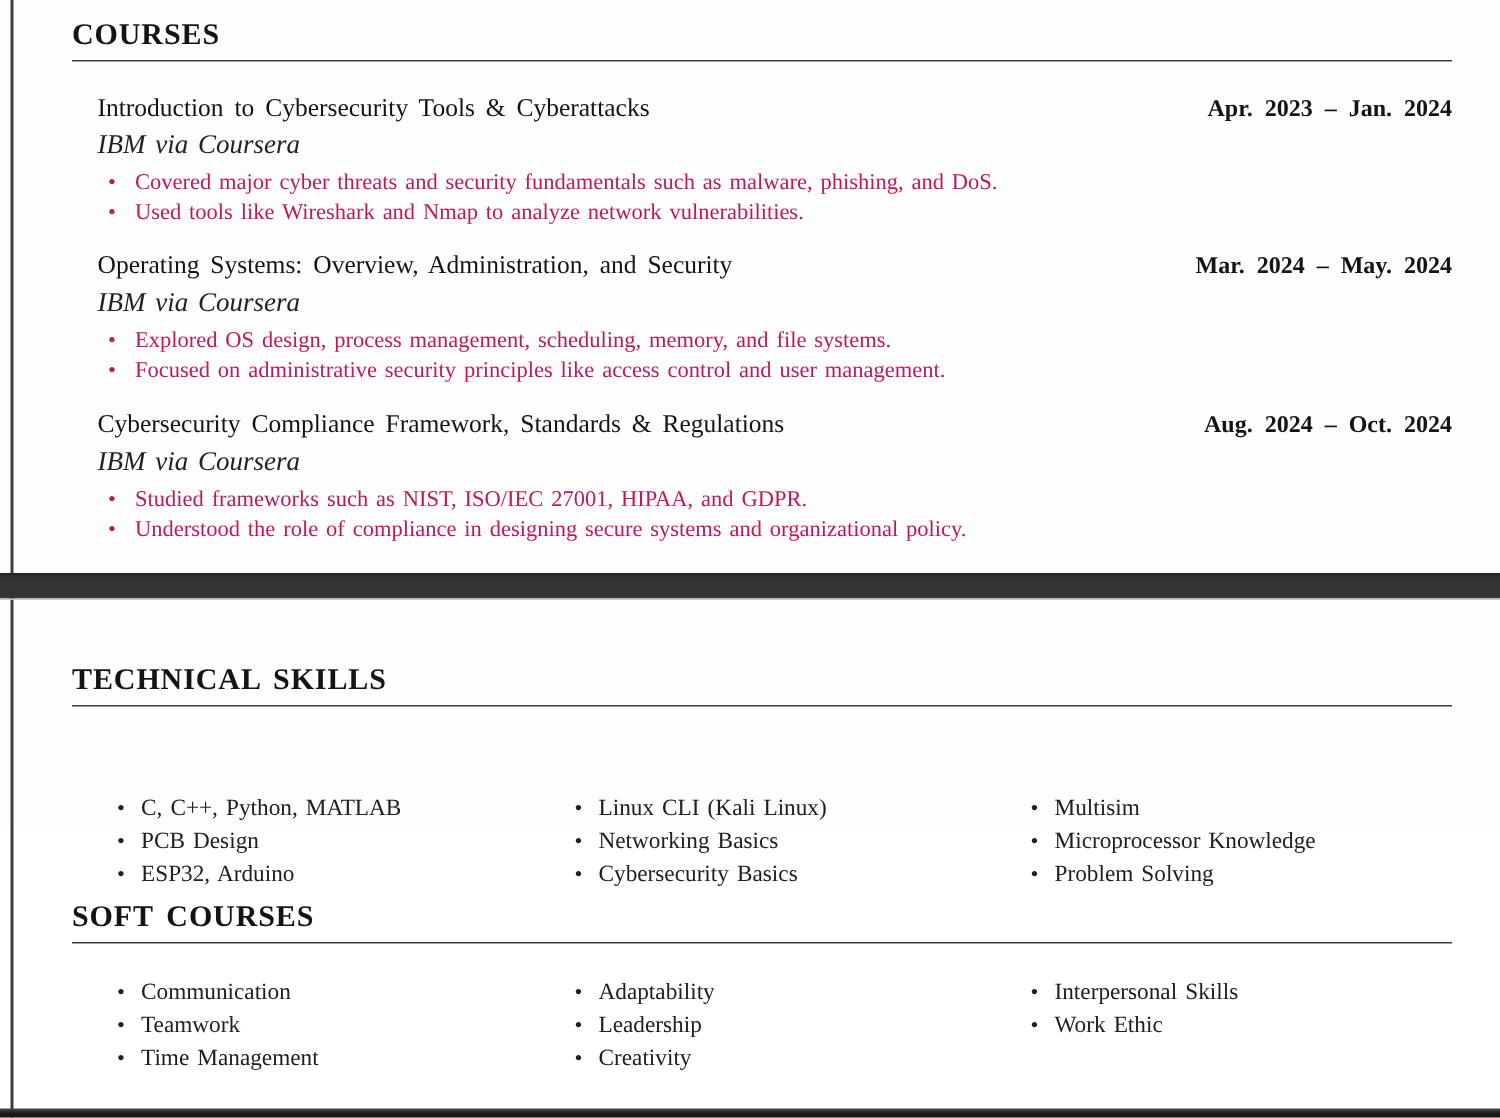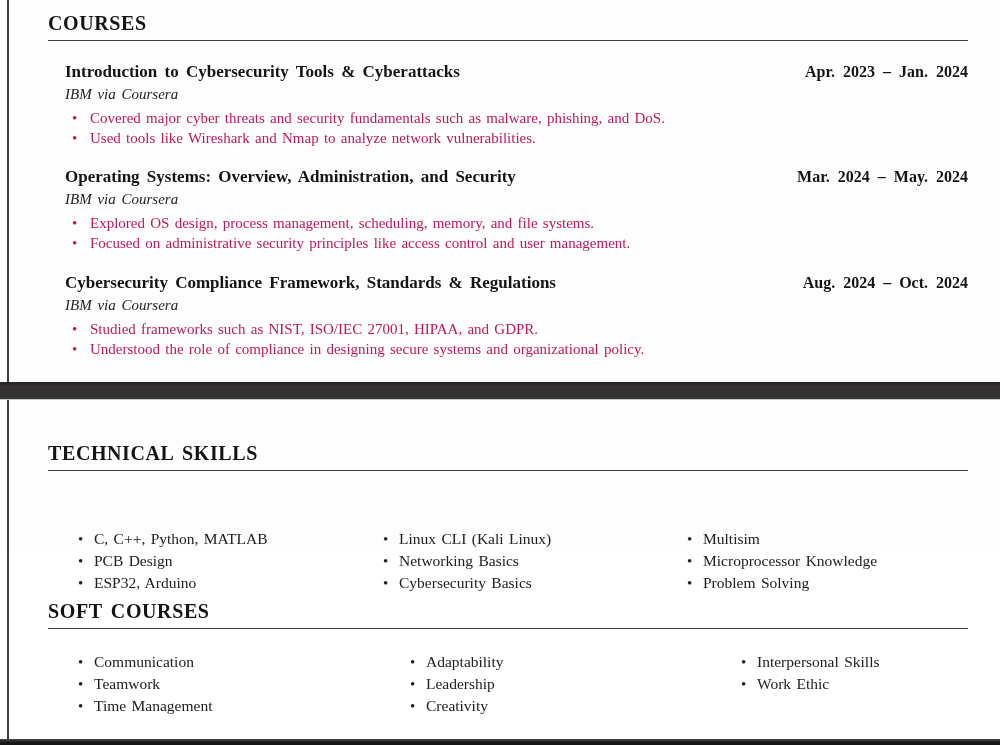--- a/index.html
+++ b/index.html
@@ -37,23 +37,23 @@
   }
   .section-heading h2 {
     margin: 0;
     font-size: 20px; font-weight: bold; letter-spacing: 0.6px;
     word-spacing: 3px; color: #141414;
   }
 
   
   .entry { position: absolute; left: 65px; right: 32px; }
   .entry-head { display: flex; justify-content: space-between; align-items: baseline; }
-  .entry-title { font-size: 17px; font-weight: bold; word-spacing: 3px; color: #141414; }
+  .entry-title { font-size: 17px; font-weight: normal; word-spacing: 3px; color: #141414; }
   .entry-dates { font-size: 16px; font-weight: bold; word-spacing: 4px; white-space: nowrap; color: #141414; }
-  .entry-provider { font-size: 15px; font-style: italic; margin-top: 4px; color: #222; word-spacing: 2px; }
+  .entry-provider { font-size: 18px; font-style: italic; margin-top: 4px; color: #222; word-spacing: 2px; }
   .entry-bullets { margin-top: 5px; }
   .bullet-line { display: flex; font-size: 15px; line-height: 20px; color: #be185d; word-spacing: 1.5px; }
   .bullet-glyph { width: 18px; flex: 0 0 18px; margin-left: 7px; }
   .bullet-glyph::before { content: "\2022"; font-size: 15px; }
 
   
   .skills-grid {
     position: absolute; left: 71px; right: 10px;
     display: grid; grid-template-columns: 305px 304px 1fr;
   }
@@ -62,21 +62,21 @@
   .skill-item .bullet-glyph { margin-left: 7px; width: 16px; flex: 0 0 16px; }
 
   
   #courses-heading   { top: 12px; }
   #entry-0 { top: 62px; }
   #entry-1 { top: 167px; }
   #entry-2 { top: 273px; }
   #tech-heading { top: 442px; }
   #tech-grid    { top: 528px; }
   #soft-heading { top: 600px; }
-  #soft-grid    { top: 651px; gap: 27px; }
+  #soft-grid    { top: 651px; }
 </style>
 </head>
 <body>
 
 <div class="canvas">
 
   <div class="page-edge-line"></div>
 
   <div class="section-heading" id="courses-heading">
     <h2>COURSES</h2>

